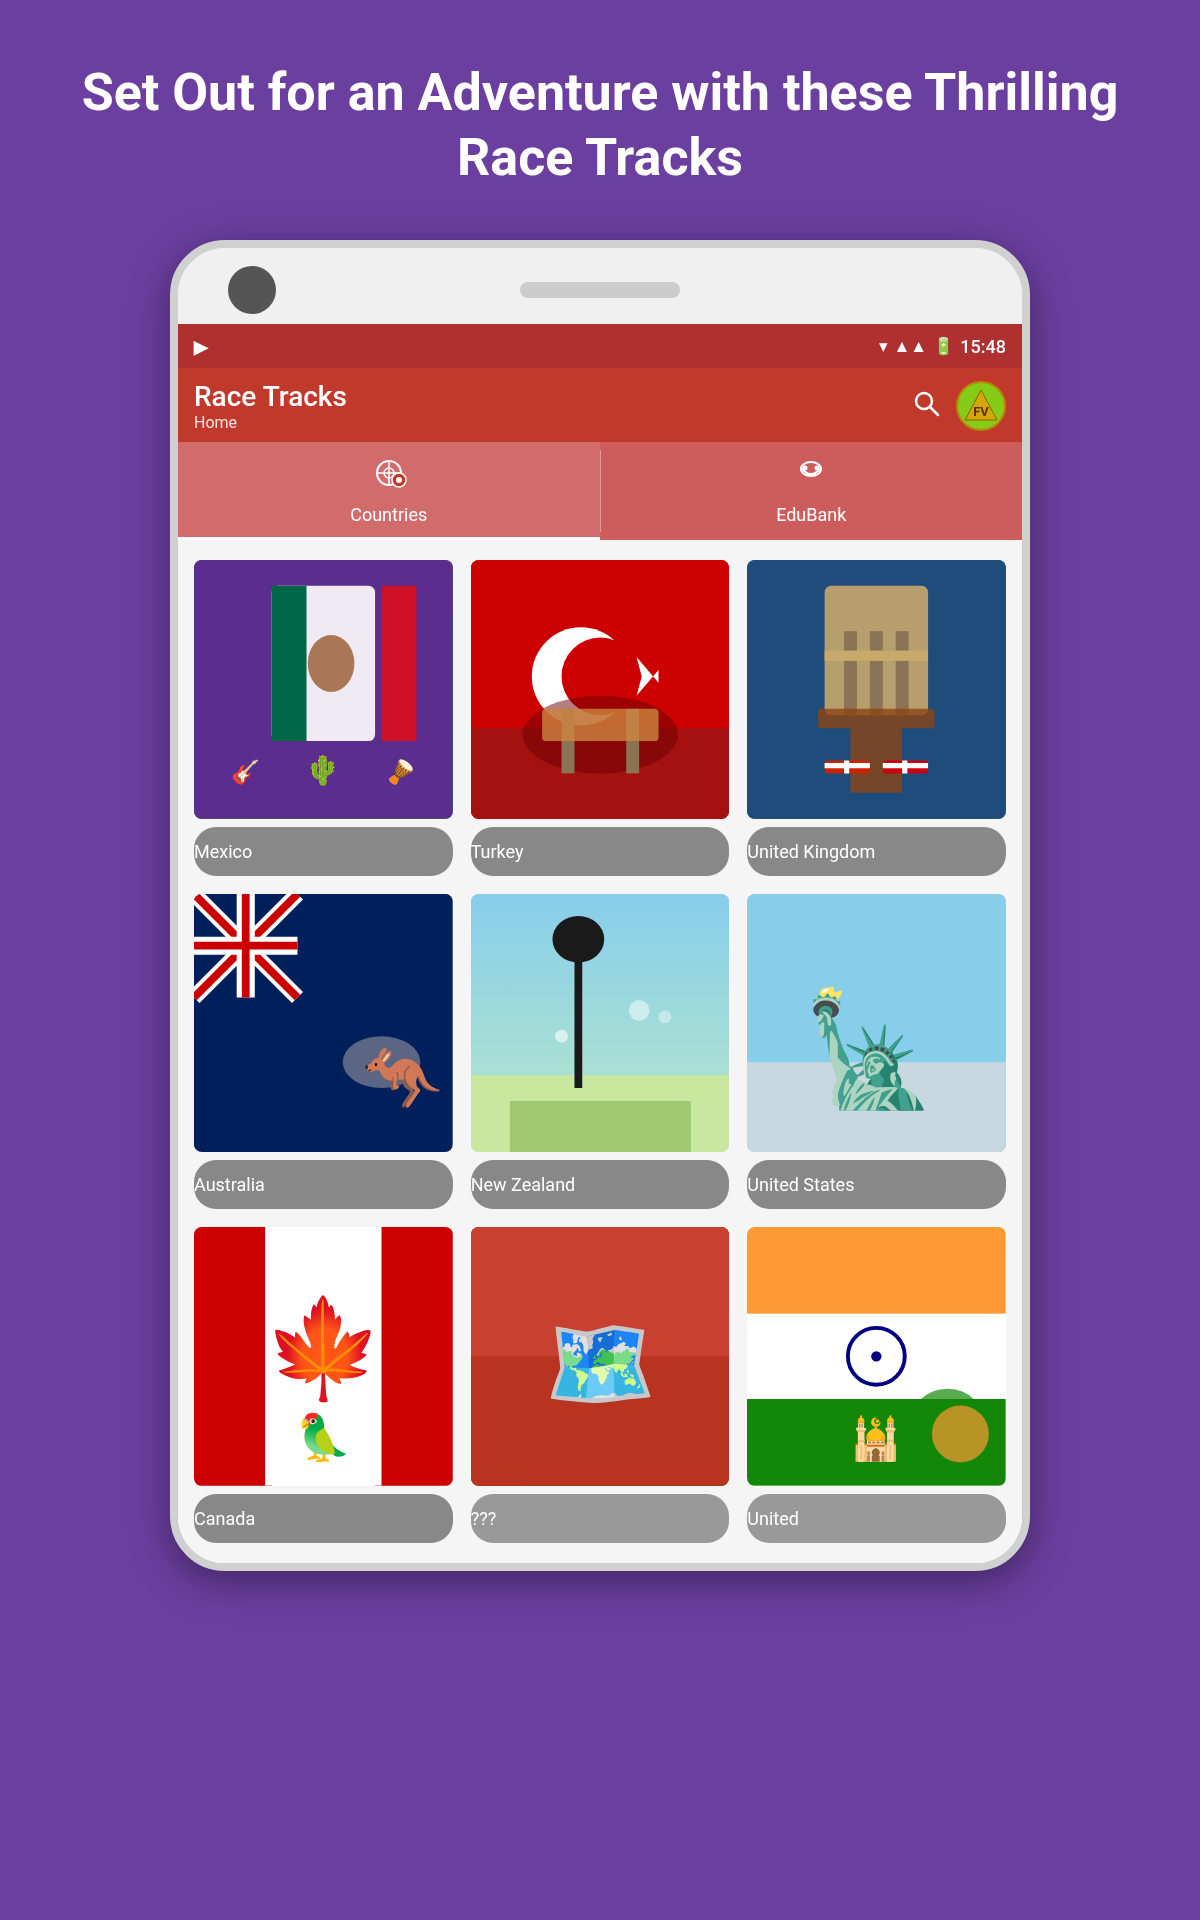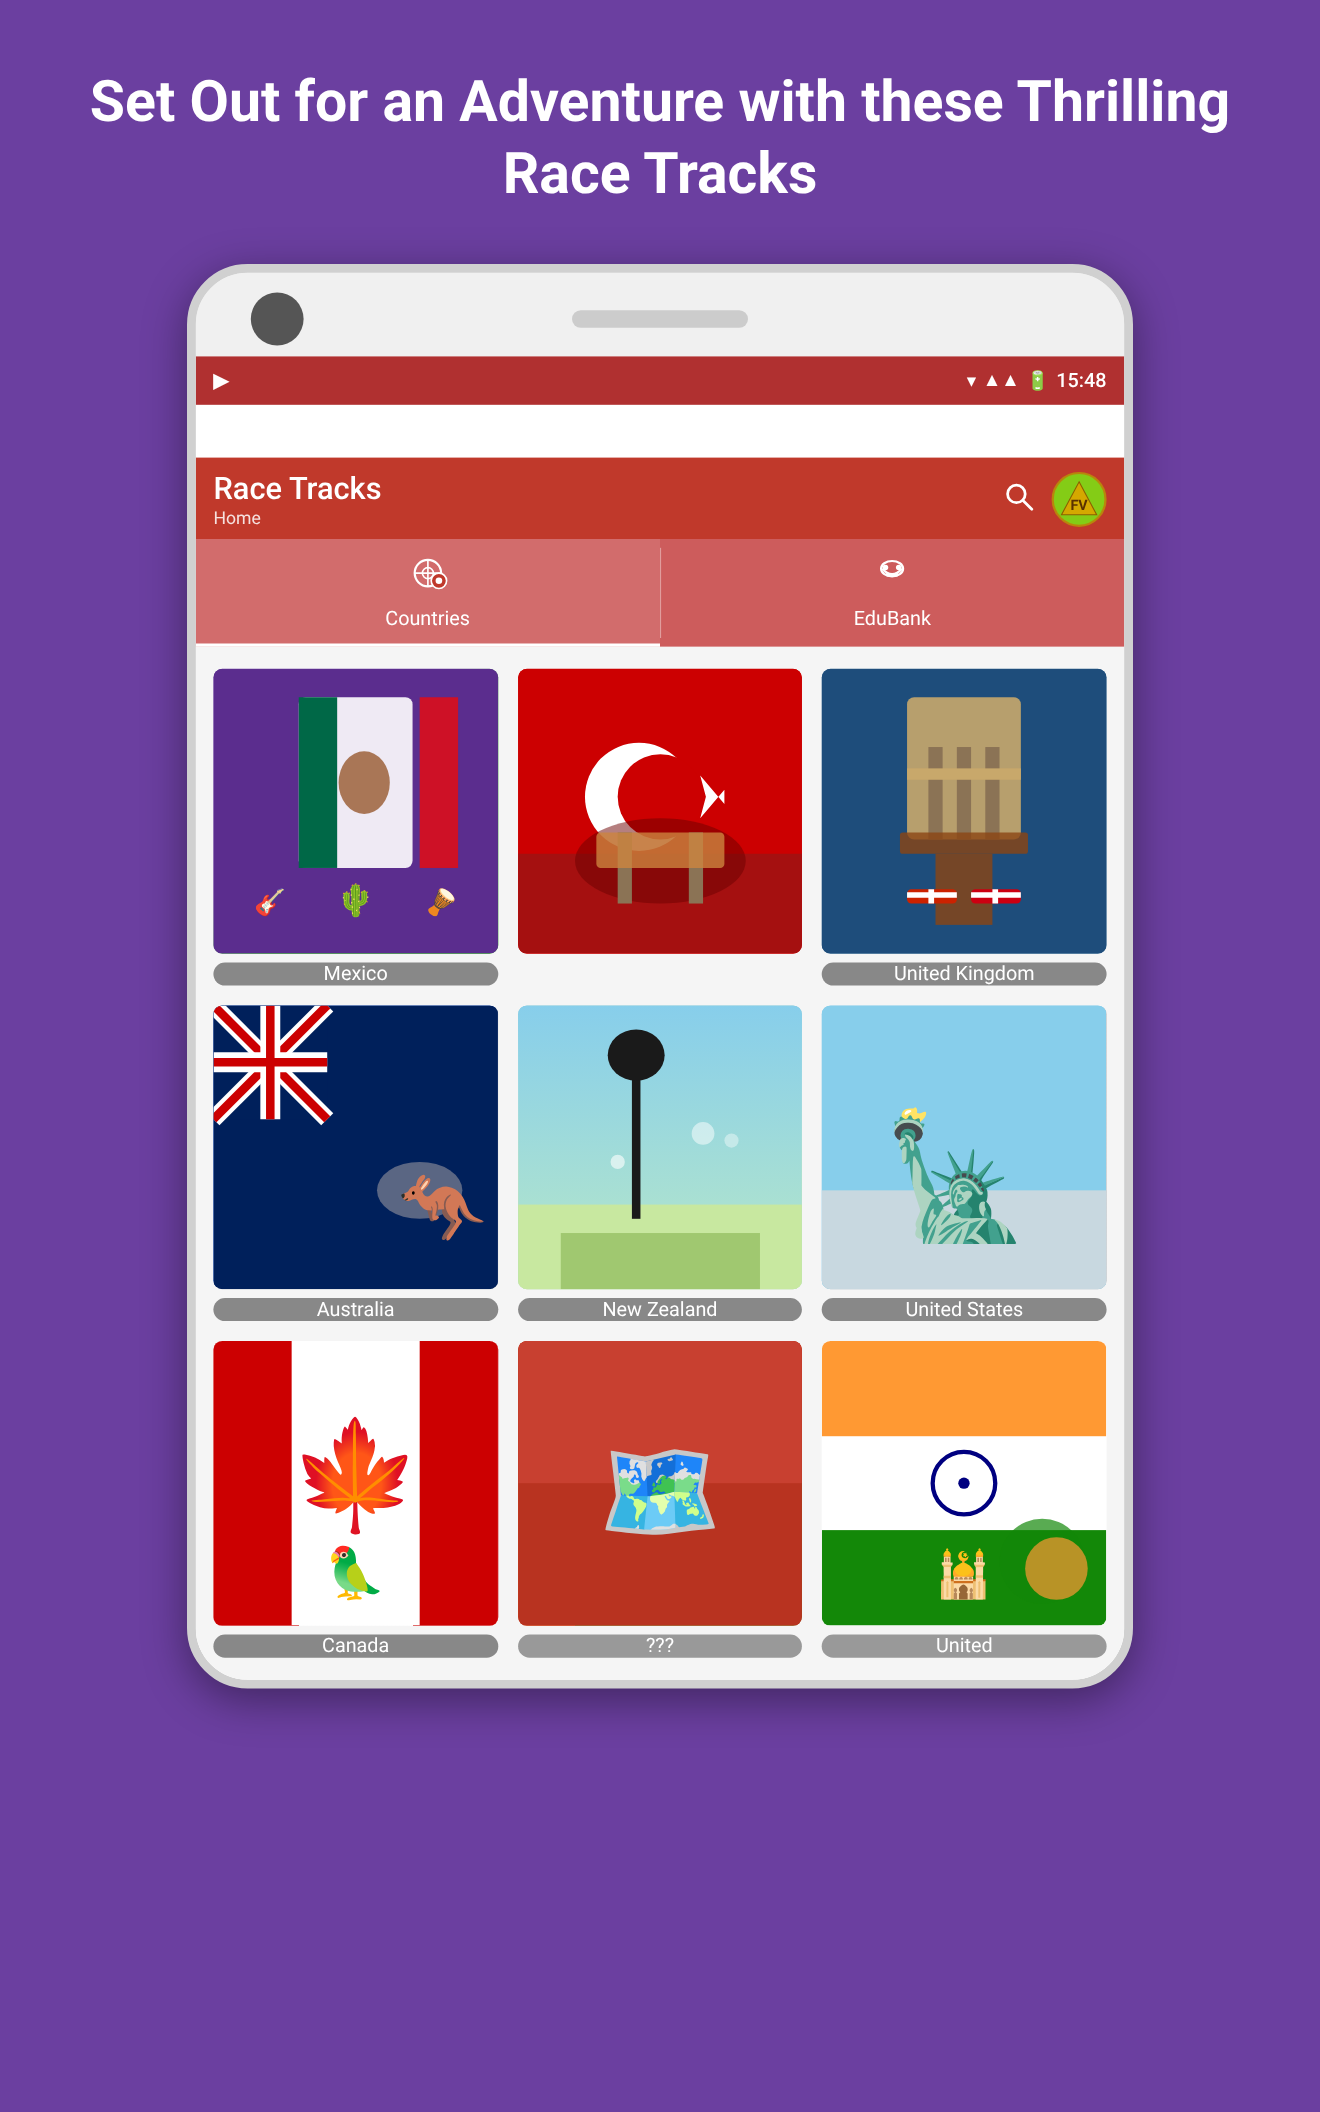--- a/index.html
+++ b/index.html
@@ -84,21 +84,20 @@
     .status-right .time {
       font-size: 18px;
       font-weight: 500;
     }
     .app-bar {
       background: #c0392b;
       padding: 12px 16px 10px;
       display: flex;
       align-items: center;
       justify-content: space-between;
-      margin-top: 48px;
     }
     .app-bar-left .app-title {
       color: white;
       font-size: 28px;
       font-weight: 500;
     }
     .app-bar-left .app-subtitle {
       color: rgba(255,255,255,0.85);
       font-size: 16px;
     }
@@ -182,23 +181,22 @@
       background: #ccc;
       display: flex;
       align-items: center;
       justify-content: center;
       font-size: 48px;
     }
     .country-label {
       background: #888;
       color: white;
       font-size: 18px;
-      padding: 0 0;
+      padding: 14px 0;
       border-radius: 22px;
-      text-align: center;
       width: 100%;
     }
     
     .img-mexico {
       background: linear-gradient(135deg, #6b3fa0 40%, #228B22 60%);
       position: relative;
       overflow: hidden;
     }
     .img-turkey {
       background: #cc0000;
@@ -331,20 +329,21 @@
               <circle cx="85" cy="90" r="38" fill="white"></circle>
               <circle cx="100" cy="90" r="30" fill="#CC0001"></circle>
               <polygon points="128,75 132,90 128,105 145,85 145,95" fill="white"></polygon>
               <rect x="0" y="130" width="200" height="70" fill="#8B1A1A" opacity="0.6"></rect>
               <ellipse cx="100" cy="135" rx="60" ry="30" fill="#6B0000" opacity="0.5"></ellipse>
               <rect x="70" y="115" width="10" height="50" fill="#8B7355"></rect>
               <rect x="120" y="115" width="10" height="50" fill="#8B7355"></rect>
               <rect x="55" y="115" width="90" height="25" rx="3" fill="#CD853F" opacity="0.8"></rect>
             </svg>
           </div>
+          <div class="country-label">Turkey</div>
         </div>
 
         <div class="country-card">
           <div class="country-image img-uk">
             <svg width="100%" height="100%" viewBox="0 0 200 200" preserveAspectRatio="xMidYMid slice">
               <rect width="200" height="200" fill="#1e4d7b"></rect>
               <rect x="60" y="20" width="80" height="100" rx="5" fill="#c8a86b" opacity="0.9"></rect>
               <rect x="75" y="55" width="10" height="65" fill="#8B7355"></rect>
               <rect x="95" y="55" width="10" height="65" fill="#8B7355"></rect>
               <rect x="115" y="55" width="10" height="65" fill="#8B7355"></rect>

